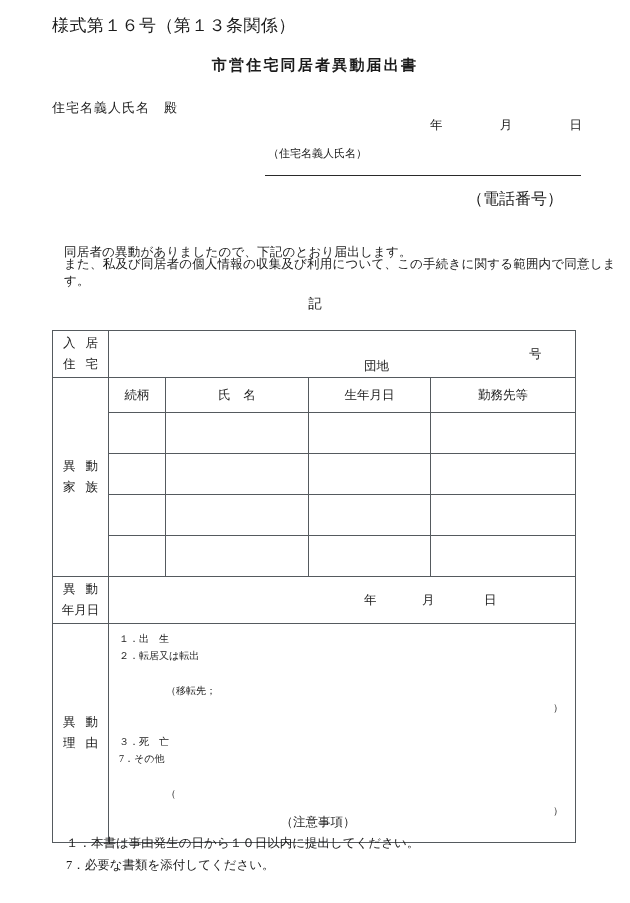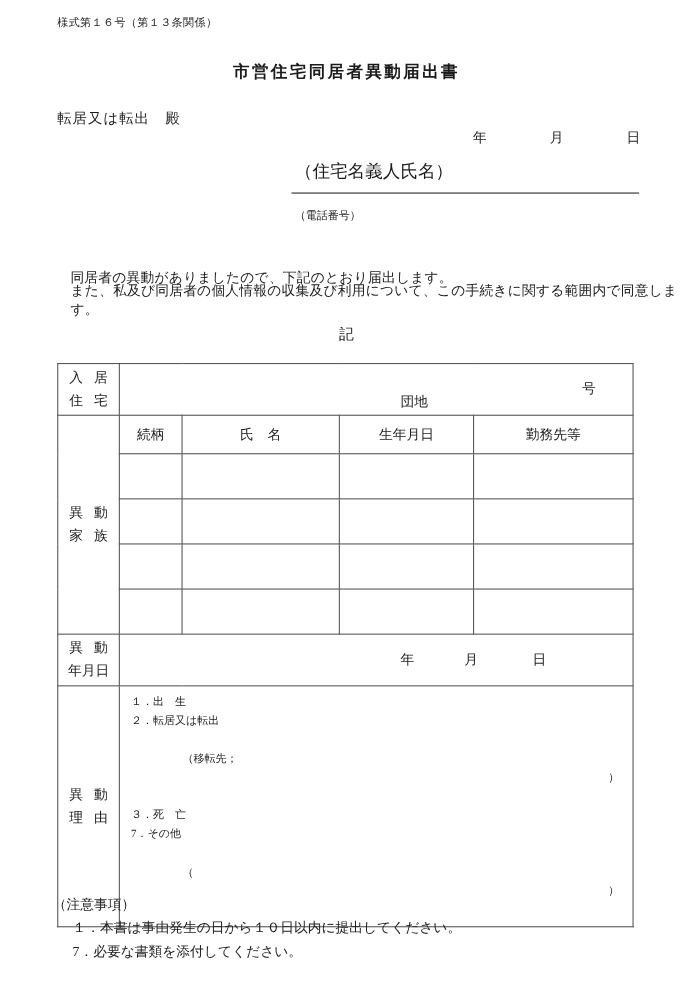--- a/index.html
+++ b/index.html
@@ -20,21 +20,21 @@
     overflow: hidden;
   }
 
   
   .abs { position: absolute; }
   .t   { font-size: 12.5px; line-height: 1.35; white-space: pre; }
 
   
   #form-number {
     left: 52px; top: 15px;
-    font-size: 10px;
+    font-size: 17px;
     letter-spacing: .4px;
   }
   #doc-title {
     left: 0; top: 56px;
     width: 630px;
     text-align: center;
     font-size: 15px;
     font-weight: bold;
     letter-spacing: 2.2px;
   }
@@ -50,33 +50,33 @@
     width: 152px;
     display: flex;
     justify-content: space-between;
     font-size: 12.5px;
   }
   #header-date span { display: inline-block; }
 
   
   #name-line-label {
     left: 268px; top: 146px;
-    font-size: 16px;
+    font-size: 11px;
   }
   #name-rule {
     left: 265px; top: 175px;
     width: 316px; height: 1px;
     background: #2a2a2a;
   }
   #phone-row {
     left: 268px; top: 189px;
     width: 295px;
     display: flex;
-    justify-content: flex-start;
-    font-size: 10px;
+    justify-content: flex-end;
+    font-size: 16px;
   }
 
   
   #para1 { left: 64px; top: 234px; font-size: 12.5px; letter-spacing: .2px; margin-top: 10px; }
   #para2 { left: 64px; top: 256px; font-size: 12.5px; letter-spacing: .2px; }
 
   #ki-heading {
     left: 0; top: 295px;
     width: 630px;
     text-align: center;
@@ -169,39 +169,39 @@
     white-space: pre;
   }
   .reason-cell li .close-paren {
     position: absolute;
     right: 12px;
   }
   .reason-cell li.sub { padding-left: 12px; }
 
   
   #notes { left: 48px; top: 814px; width: 540px; }
-  #notes .notes-title { font-size: 12.5px; }
+  #notes .notes-title { font-size: 12.5px; text-align: center; }
   #notes ol { list-style: none; margin: 2px 0 0 0; padding: 0; }
   #notes li {
     font-size: 12.5px;
     line-height: 1.75;
     padding-left: 18px;
     white-space: pre;
   }
 </style>
 </head>
 <body>
 
 <div id="page">
 
   <div class="abs t" id="form-number">様式第１６号（第１３条関係）</div>
 
   <div class="abs" id="doc-title">市営住宅同居者異動届出書</div>
 
-  <div class="abs" id="addressee">転居又は転出　殿</div>
+  <div class="abs" id="addressee">住宅名義人氏名　殿</div>
 
   <div class="abs" id="header-date">
     <span>年</span>
     <span>月</span>
     <span>日</span>
   </div>
 
   <div class="abs" id="name-line-label">（住宅名義人氏名）</div>
 
   <div class="abs" id="name-rule"></div>

